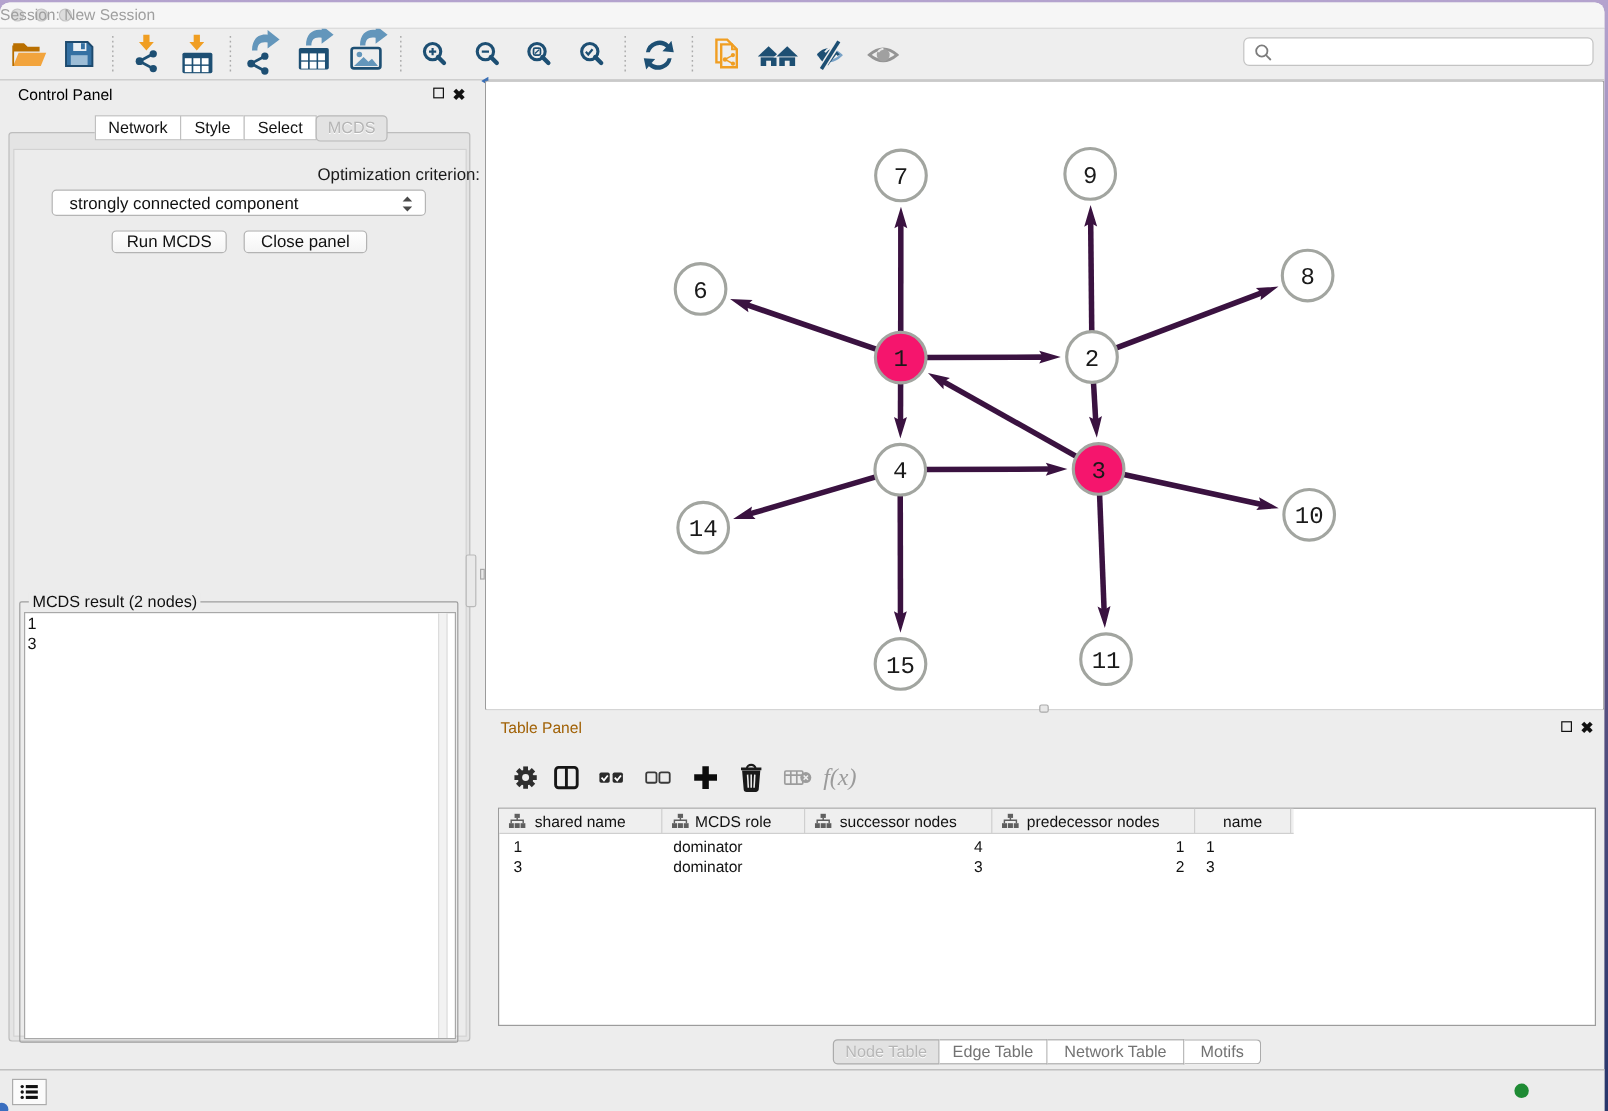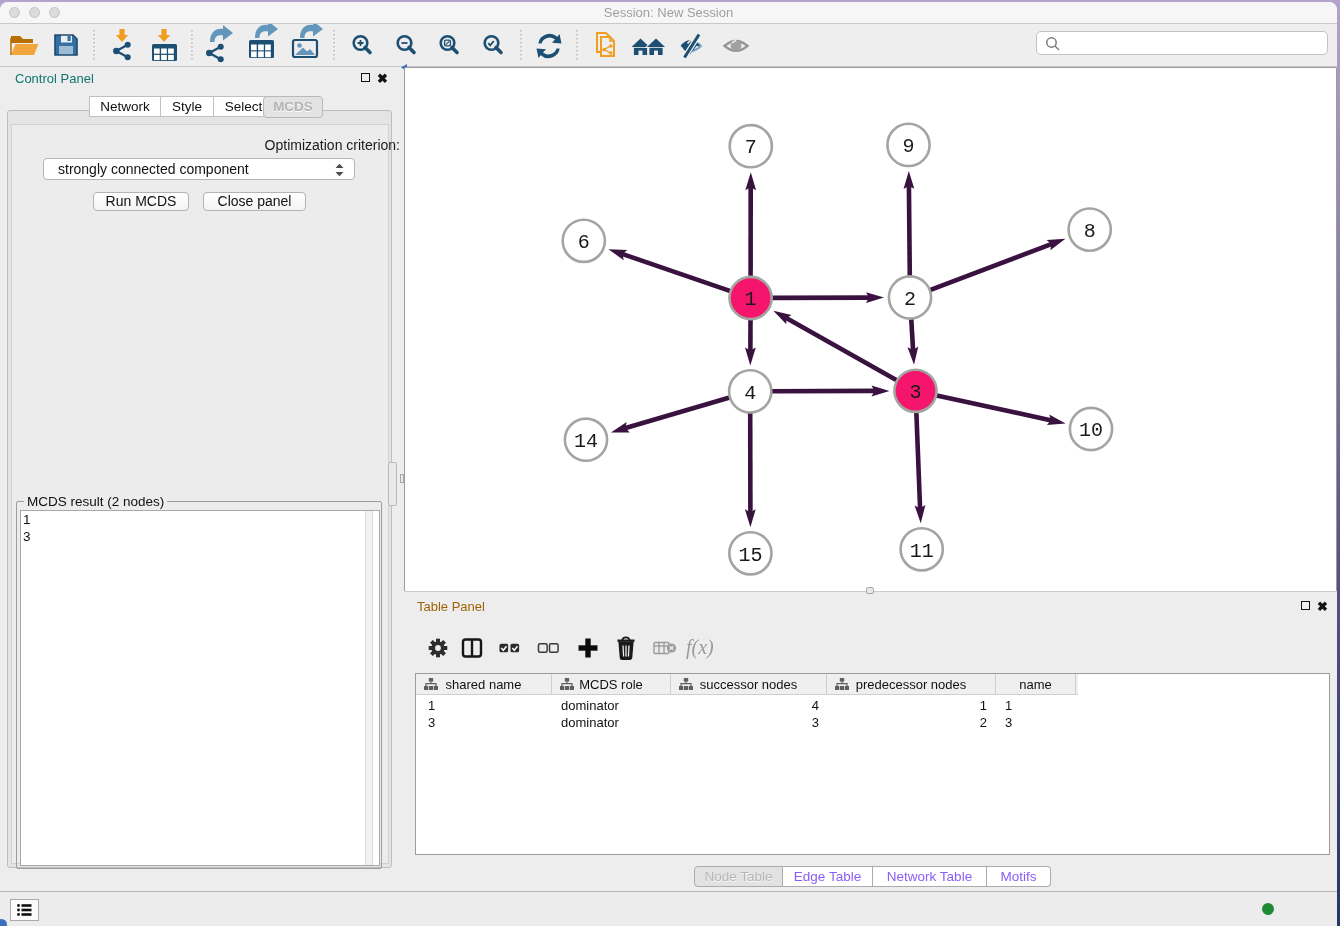--- a/index.html
+++ b/index.html
@@ -6,39 +6,39 @@
   html,body { width:1340px; height:926px; overflow:hidden; }
   body { font-family:"Liberation Sans", sans-serif;
          background:linear-gradient(180deg,#b4a3ce 0%,#8d7dab 30%,#5b5383 60%,#27356a 100%); }
   .abs { position:absolute; }
   #win { position:absolute; left:0; top:2px; width:1337px; height:924px;
          background:#ededed; border-radius:8px 8px 0 0; overflow:hidden; }
   #titlebar { position:absolute; left:0; top:2px; width:1337px; height:22px; border-radius:8px 8px 0 0;
               background:#f6f6f6; border-bottom:1px solid #c8c8c8; }
   .tl { position:absolute; top:4.5px; width:11px; height:11px; border-radius:50%;
         background:#dcdcdc; border:1px solid #c3c3c3; }
-  #apptitle { position:absolute; top:2.5px; left:0; width:1337px; text-align:center;
+  #apptitle { position:absolute; top:2.5px; left:0; width:1337px; text-align:left;
               font-size:13px; color:#9f9f9f; }
   #toolbar { position:absolute; left:0; top:24px; width:1337px; height:43px;
              background:#eeeeee; border-bottom:1px solid #c6c6c6; }
   #searchbox { position:absolute; left:1036px; top:7px; width:292px; height:24px;
                background:#fff; border:1px solid #c3c3c3; border-radius:5px; }
   
-  #cp-h { position:absolute; left:15px; top:71px; font-size:13px; color:#0f766e; }
+  #cp-h { position:absolute; left:15px; top:71px; font-size:13px; color:#000000; }
   #cp-float { position:absolute; left:361px; top:73px; width:9px; height:9px; border:1.5px solid #111; }
   #cp-close { position:absolute; left:377px; top:71px; font-size:13px; color:#111; font-weight:bold; }
   #cp-pane { position:absolute; left:7px; top:110px; width:385px; height:758px;
              background:#e4e4e4; border:1px solid #bdbdbd; border-radius:3px; }
   #cp-inner { position:absolute; left:11px; top:124px; width:378px; height:740px;
               background:#ececec; border:1px solid #d2d2d2; }
   .cptab { position:absolute; top:96px; height:21px; background:#fff; border:1px solid #c0c0c0;
-           font-size:13.5px; color:#111; text-align:center; line-height:20px;margin-left:10px; }
+           font-size:13.5px; color:#111; text-align:center; line-height:20px; }
   #tab-mcds { position:absolute; top:96px; height:22px; background:#e3e3e3; border:1px solid #b8b8b8;
               border-radius:4px; font-size:13.5px; color:#b4b4b4; text-align:center; line-height:20px;
-              text-shadow:0 1px 0 #fff;font-weight:bold; }
+              text-shadow:0 1px 0 #fff; }
   #optlabel { position:absolute; left:0px; top:137px; width:400px; text-align:right;
               font-size:14px; color:#1a1a1a; }
   #optsel { position:absolute; left:43px; top:158px; width:312px; height:22px; background:#fff;
             border:1px solid #b5b5b5; border-radius:4px; font-size:14px; color:#111;
             line-height:20px; padding-left:14px; }
   .btn { position:absolute; top:192px; height:19px; background:linear-gradient(#ffffff,#f4f4f4);
          border:1px solid #b3b3b3; border-radius:4px; font-size:14px; color:#111;
          text-align:center; line-height:17px; }
   #cp-scroll { position:absolute; left:388px; top:462px; width:9px; height:44px;
                background:#e9e9e9; border:1px solid #b9b9b9; border-radius:2px; }
@@ -70,21 +70,21 @@
   #tp-float { position:absolute; left:1301px; top:601px; width:9px; height:9px; border:1.5px solid #111; }
   #tp-close { position:absolute; left:1317px; top:599px; font-size:13px; color:#111; font-weight:bold; }
   #tbl { position:absolute; left:415px; top:673px; width:915px; height:182px;
          background:#fff; border:1px solid #9c9c9c; }
   #tbl-head { position:absolute; left:0; top:0; width:662px; height:21px; background:#efefef;
               border-bottom:1px solid #cfcfcf; }
   .th { position:absolute; top:0; height:21px; border-right:1px solid #cfcfcf;
         font-size:13px; color:#111; text-align:center; line-height:21px; }
   .td { position:absolute; font-size:13px; color:#111; line-height:17px; }
   .btab { position:absolute; top:866px; height:21px; background:#fff; border:1px solid #ababab;
-          font-size:13.5px; color:#8b5cf6; text-align:center; line-height:20px; }
+          font-size:13.5px; color:#737373; text-align:center; line-height:20px; }
   
   #sbar { position:absolute; left:0; top:891px; width:1337px; height:35px;
           background:#ececec; border-top:1px solid #b5b5b5; }
   #slbtn { position:absolute; left:10px; top:899px; width:29px; height:22px;
            background:#fbfbfb; border:1px solid #ababab; }
   #membtn { position:absolute; left:1254px; top:947px; width:75px; height:24px;
             background:#f8f8f8; border:1px solid #9e9e9e; font-size:10px; color:#111;
             text-align:center; line-height:22px; padding-left:18px; }
   #memdot { position:absolute; left:1262px; top:903px; width:12px; height:12px;
             border-radius:50%; background:#1e8b34; }

